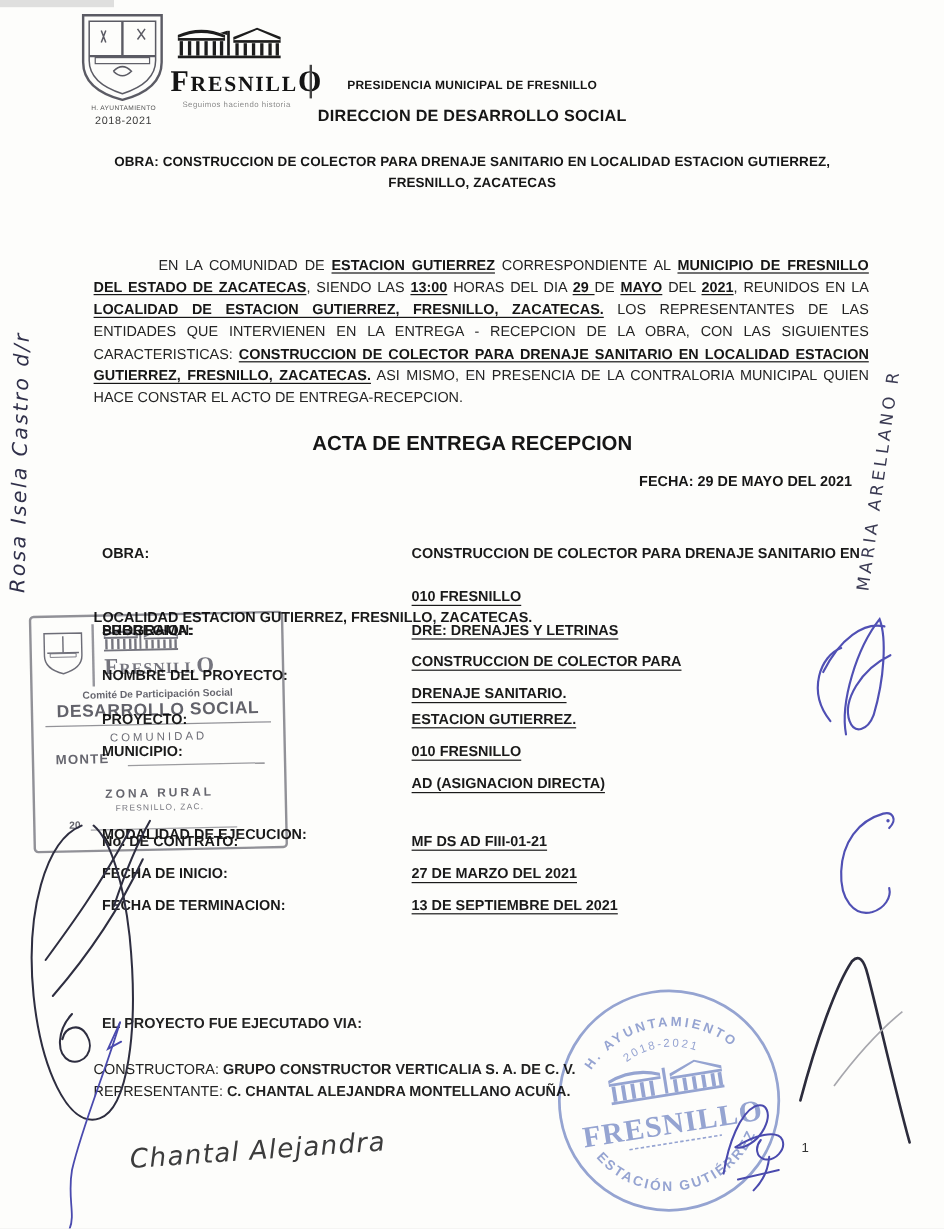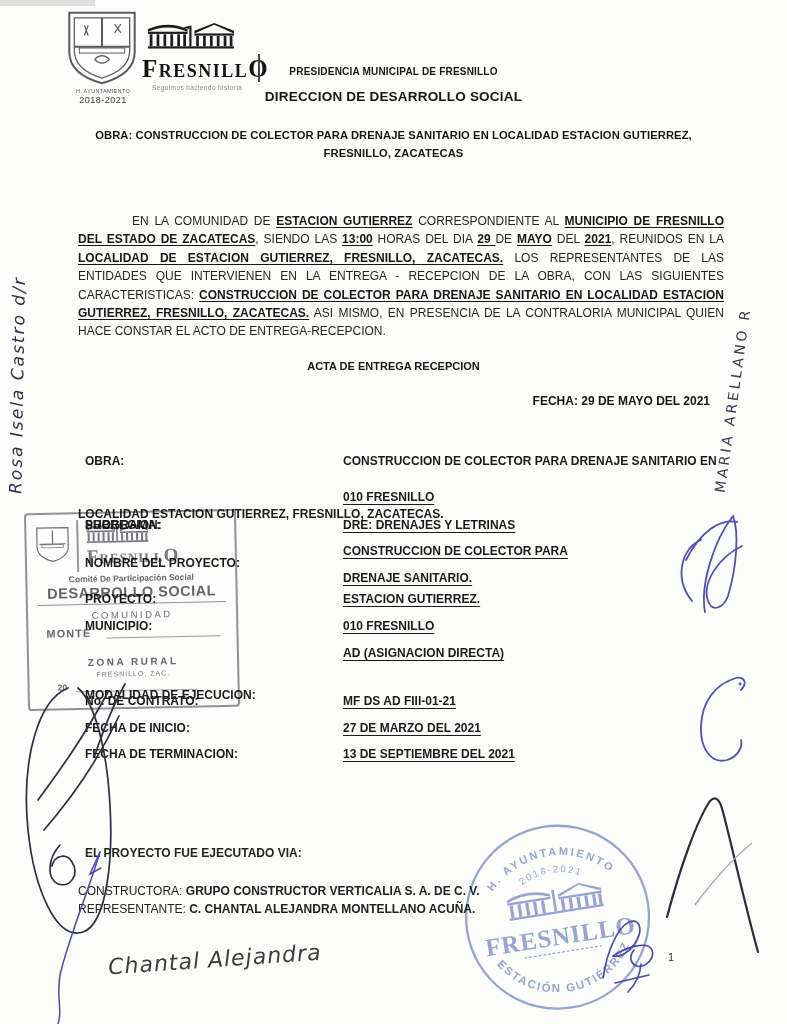--- a/index.html
+++ b/index.html
@@ -19,21 +19,21 @@
   .capt2{font-size:9px;color:#3d3d3d;letter-spacing:.5px;}
   
   .para{position:absolute;left:78px;top:200px;width:646px;font-size:12px;line-height:18.4px;
         text-align:justify;text-indent:54px;color:#242424;}
   .bu{font-weight:bold;text-decoration:underline;text-underline-offset:2px;color:#161616;}
   
   .lbl{position:absolute;left:85px;font-weight:bold;font-size:12px;color:#1a1a1a;white-space:nowrap;}
   .val{position:absolute;left:343px;font-weight:bold;font-size:12px;color:#1a1a1a;
        text-decoration:underline;text-underline-offset:2.5px;white-space:nowrap;}
   .nou{text-decoration:none;}
-  .acta{top:360px;font-weight:bold;font-size:11px;color:#161616;}
+  .acta{top:360px;font-weight:bold;font-size:17px;color:#161616;}
   .fecha{position:absolute;right:77px;top:394px;font-weight:bold;font-size:12px;color:#161616;}
   .foot{position:absolute;left:78px;font-size:12px;color:#222;white-space:nowrap;}
   
   .gstamp{position:absolute;left:26px;top:511px;width:208px;height:194px;
           border:2.5px solid rgba(96,96,108,.75);border-radius:4px;transform:rotate(-1.2deg);
           mix-blend-mode:multiply;opacity:.92;color:#5d5d68;}
   .gstamp .row1{position:absolute;left:4px;top:4px;height:54px;width:198px;}
   .gstamp .vdiv{position:absolute;left:46px;top:2px;width:1.5px;height:52px;background:rgba(96,96,108,.7);}
   .gs-word{position:absolute;left:56px;top:28px;font-family:"Liberation Serif",serif;
            font-variant:small-caps;font-weight:600;font-size:19px;letter-spacing:1px;color:#6a6a75;}

